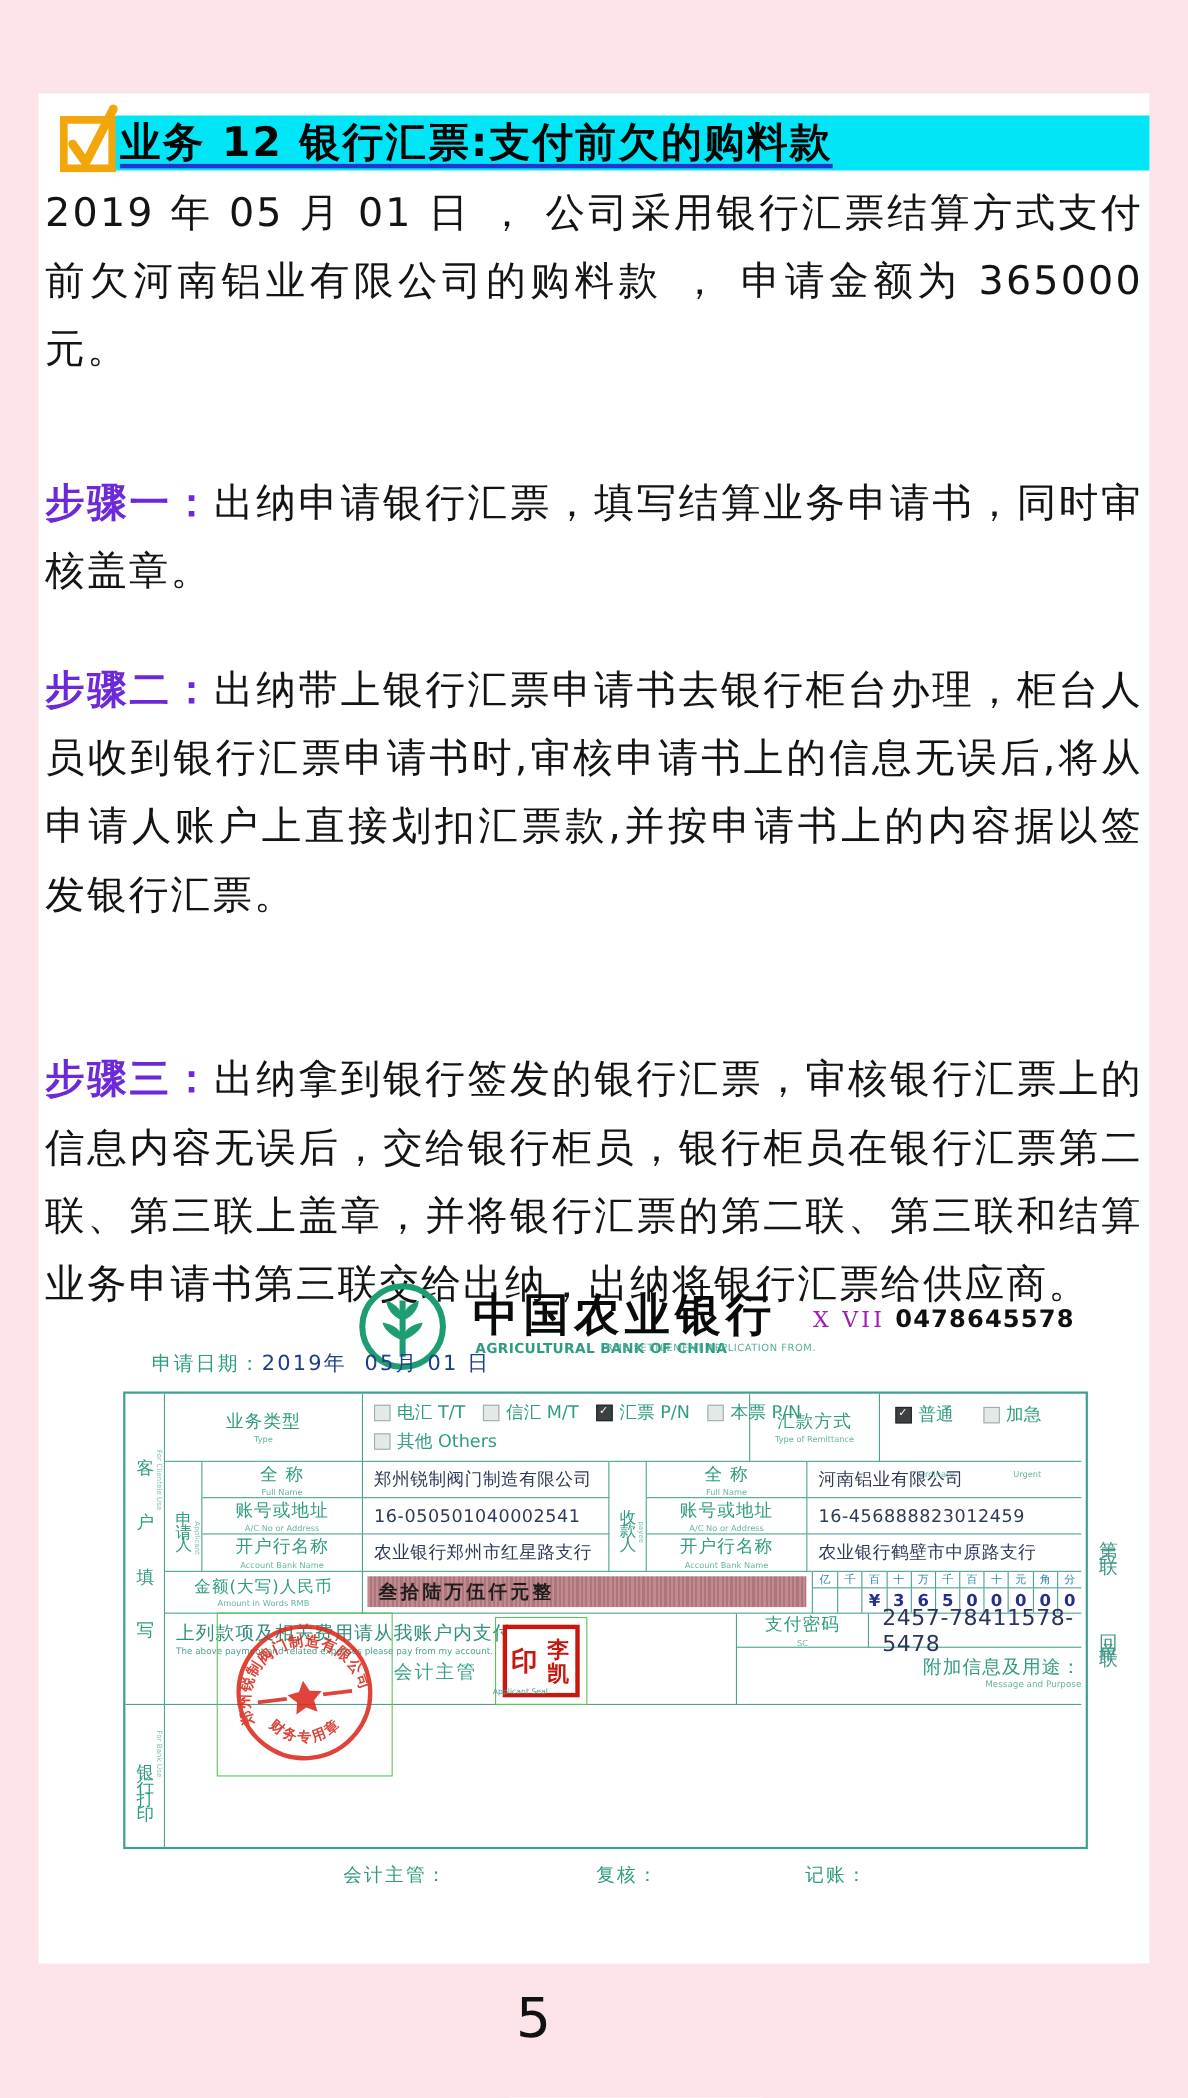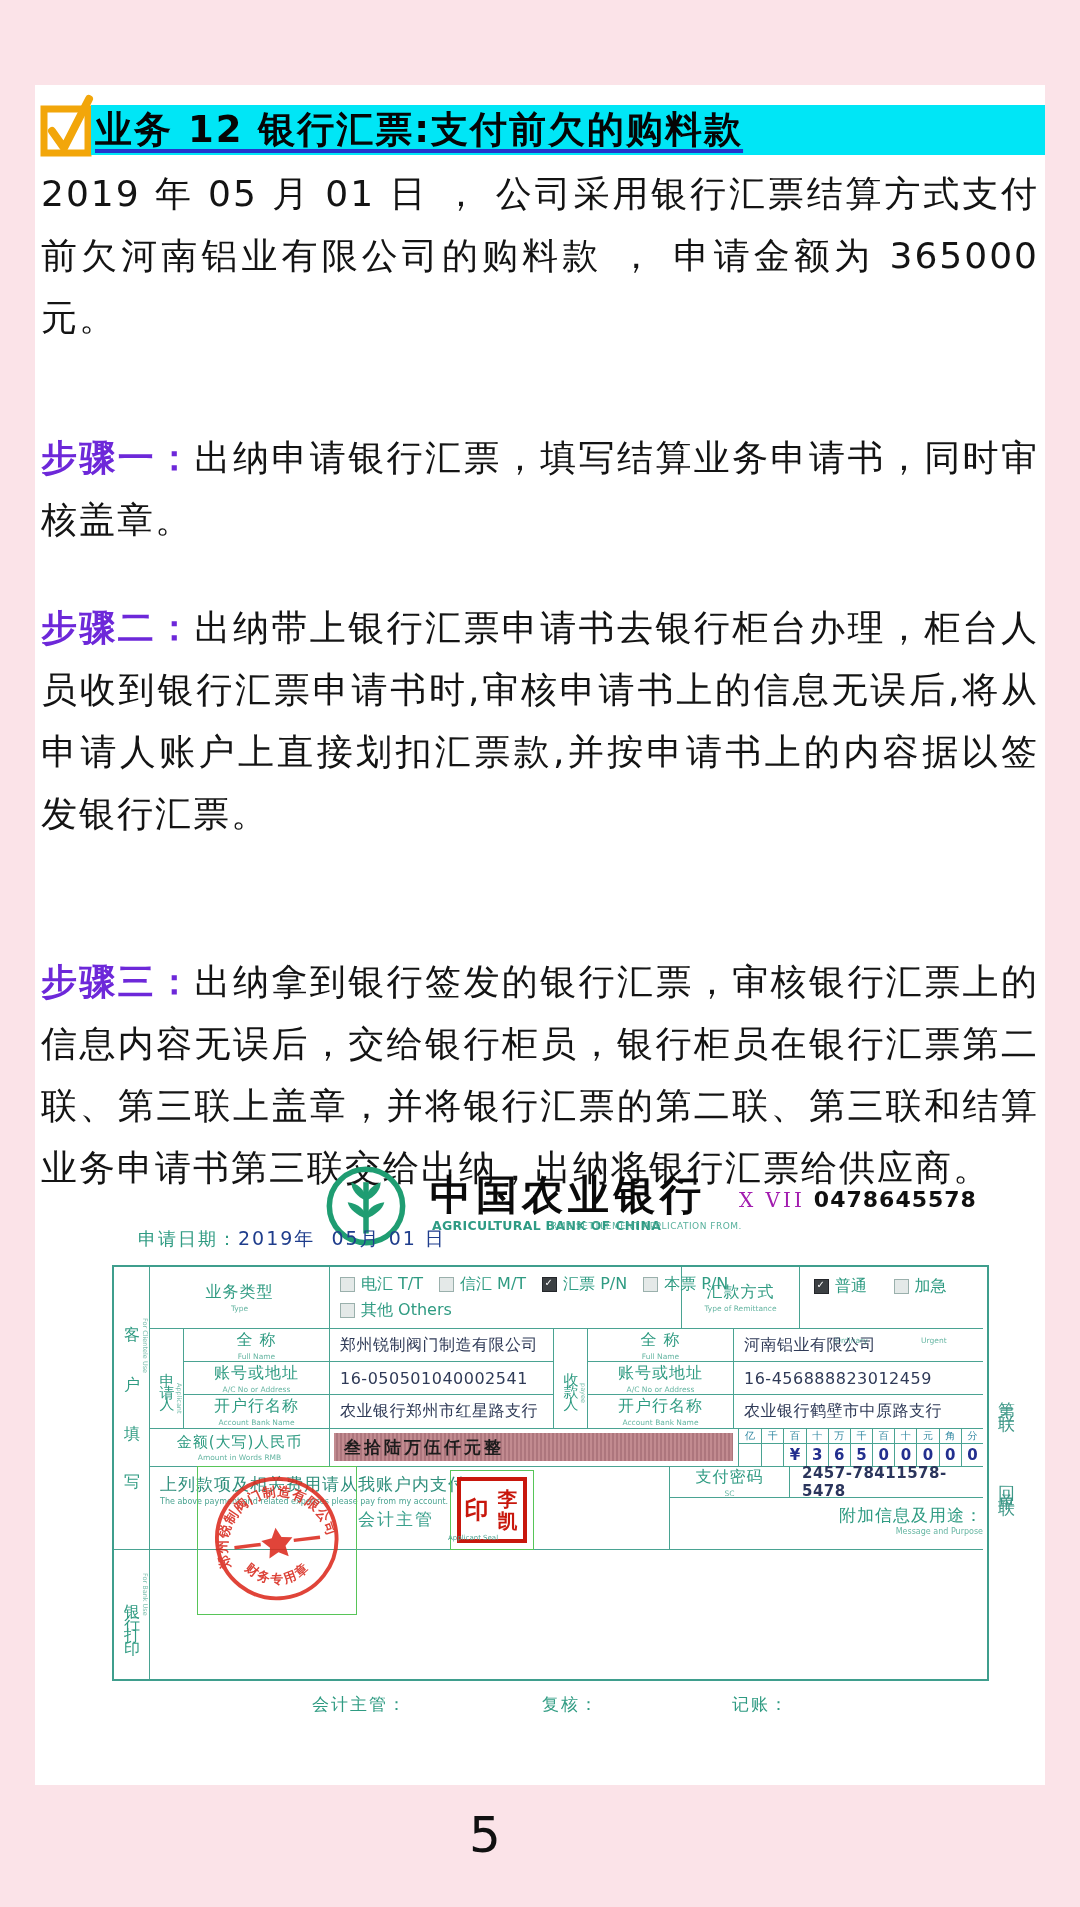--- a/index.html
+++ b/index.html
@@ -5,21 +5,21 @@
   html,body{margin:0;padding:0;}
   body{
     width:1080px;height:1907px;position:relative;
     background:#fbe3e8;
     font-family:"DejaVu Sans",sans-serif;
     overflow:hidden;
   }
   .card{position:absolute;left:35px;top:85px;width:1010px;height:1700px;background:#ffffff;}
 
   
-  .title-row{position:absolute;left:4px;top:14px;right:0;height:58px;}
+  .title-row{position:absolute;left:18px;top:14px;right:0;height:58px;}
   .chk-icon{position:absolute;left:0;top:-6px;}
   .title-hl{position:absolute;left:52px;top:6px;right:0;height:50px;background:#00e6f6;display:flex;align-items:center;padding-left:4px;}
   .title-text{
     font-size:37px;font-weight:bold;color:#050505;letter-spacing:2px;
     text-decoration:underline;text-decoration-thickness:4px;text-decoration-color:#2335cc;text-underline-offset:7px;
   }
 
   
   .para{position:absolute;left:6px;width:998px;font-size:36px;line-height:62px;color:#141414;text-align:justify;letter-spacing:2px;}
   .step-label{color:#6d28d9;font-weight:bold;}
@@ -72,21 +72,21 @@
   .dgrid .dh:nth-child(1){border-left:none;}
   .dv{border-left:1px solid #4aa392;font-size:15px;font-weight:bold;color:#232f8e;display:flex;align-items:center;justify-content:center;}
   .dgrid .dv:nth-child(12){border-left:none;}
 
   .instr{padding:6px 0 0 10px;}
   .instr .cn{font-size:17px;color:#2f8f7c;letter-spacing:1px;}
   .instr .en{font-size:8px;color:#4aa391;margin-top:1px;}
   .memo{padding:6px 0 0 10px;}
   .memo .cn{font-size:17px;color:#2f9b82;letter-spacing:1px;}
   .memo .en{font-size:8px;color:#67b6a3;}
-  .pcval{display:flex;align-items:center;height:100%;padding-left:12px;font-size:15px;color:#2b355c;letter-spacing:.5px;font-weight:bold;}
+  .pcval{display:flex;align-items:center;height:100%;padding-left:12px;font-size:20px;color:#2b355c;letter-spacing:.5px;}
 
   .stamp-box{position:absolute;left:85px;top:306px;width:158px;height:147px;border:1.5px solid #57c558;}
   .seal-box{position:absolute;left:338px;top:310px;width:82px;height:78px;border:1.5px solid #57c558;display:flex;align-items:center;justify-content:center;background:rgba(255,255,255,.0);}
   .nseal{width:62px;height:58px;border:4px solid #c8170c;display:flex;color:#c8170c;font-weight:bold;background:#fff;}
   .nseal .l{flex:1;display:flex;align-items:center;justify-content:center;font-size:24px;}
   .nseal .r{flex:1;display:flex;flex-direction:column;align-items:center;justify-content:center;font-size:20px;line-height:1.1;}
   .seal-label{position:absolute;left:246px;top:348px;font-size:17px;color:#3aa08c;letter-spacing:2px;white-space:nowrap;}
   .seal-sub{position:absolute;left:336px;top:374px;font-size:7px;color:#4aa391;white-space:nowrap;}
 
   .copy-strip{position:absolute;writing-mode:vertical-rl;text-orientation:upright;color:#3d9787;font-size:17px;letter-spacing:7px;}

